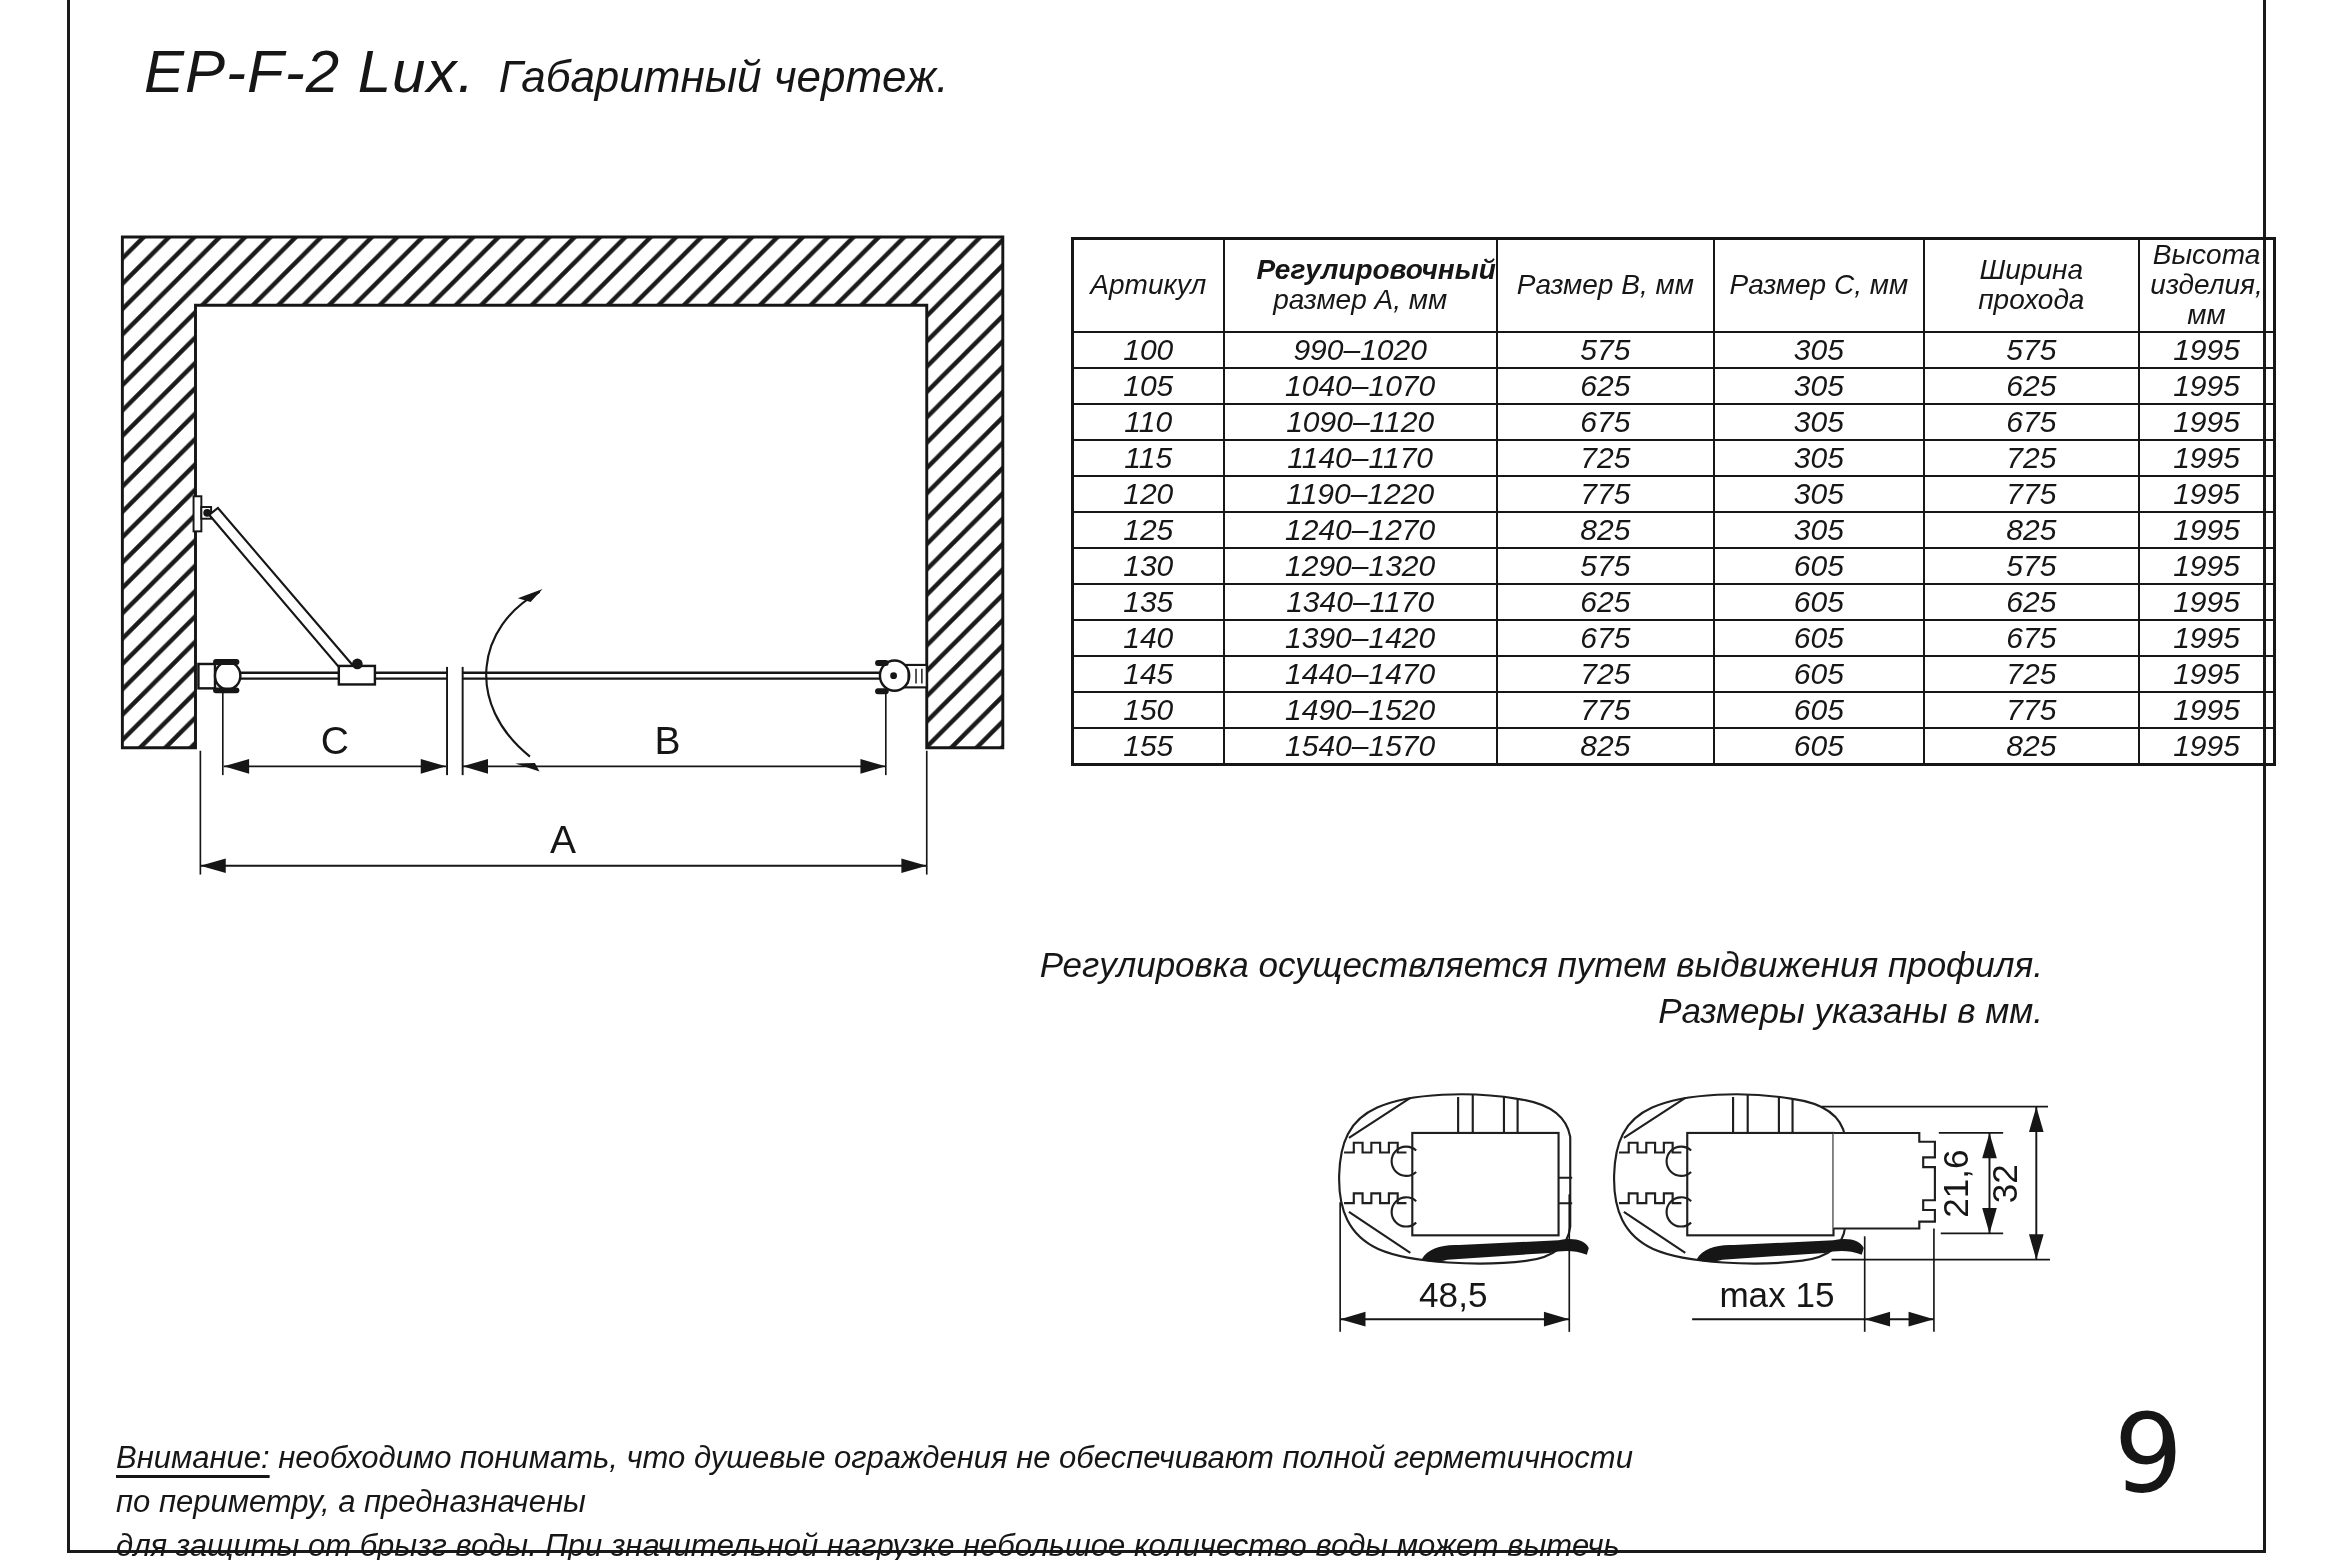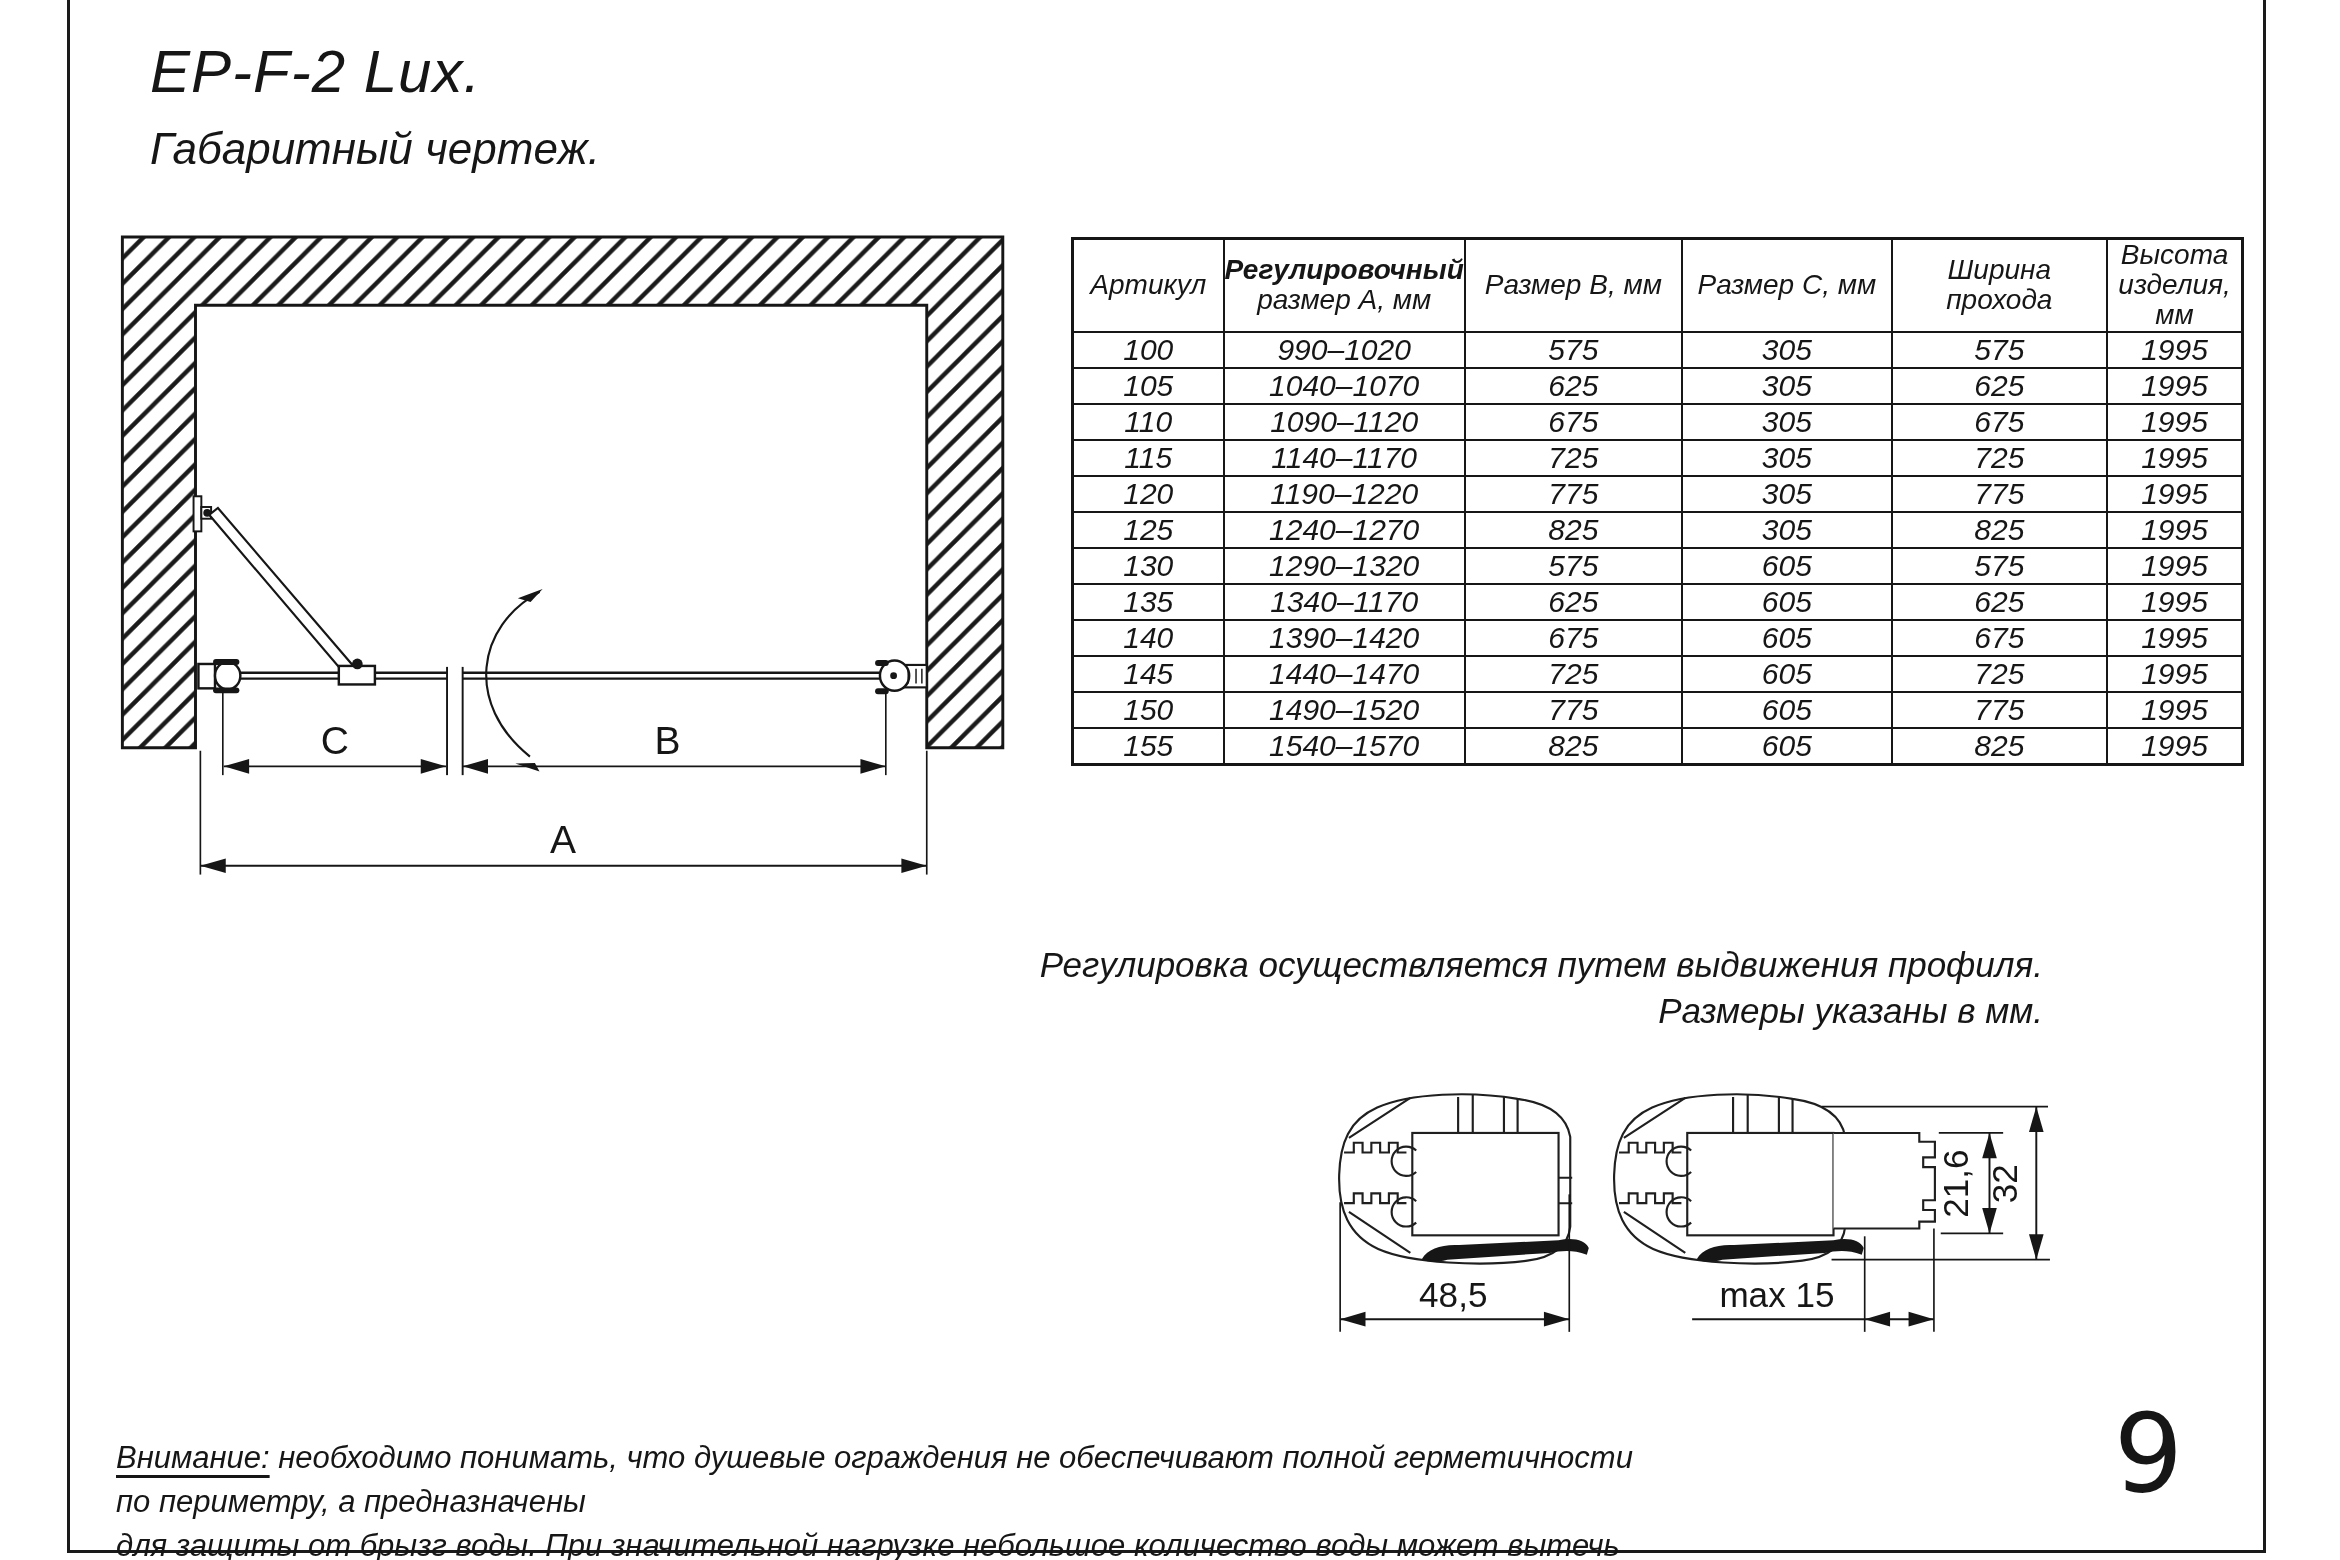--- a/index.html
+++ b/index.html
@@ -4,32 +4,32 @@
 <style>
   html,body{margin:0;padding:0;background:#e8e8e8;}
   .sheet{position:relative;width:2341px;height:1560px;background:#ffffff;
          font-family:"Liberation Sans",sans-serif;color:#161616;overflow:hidden;}
   .frame{position:absolute;background:#1a1a1a;}
   .frame-left{left:67px;top:0;width:2.9px;height:1553px;}
   .frame-right{left:2263px;top:0;width:2.9px;height:1553px;}
   .frame-bottom{left:67px;top:1550px;width:2198px;height:2.9px;}
 
   .title{position:absolute;left:144px;top:37px;display:flex;align-items:baseline;gap:17.6px;
-         font-style:italic;white-space:nowrap;flex-direction:column;}
+         font-style:italic;white-space:nowrap;}
   .title .model{font-size:60px;letter-spacing:1px;}
   .title .suffix{font-size:44px;margin-left:6px;}
 
   .spec-table-wrap{position:absolute;left:1071px;top:237px;}
   table.spec{border-collapse:collapse;table-layout:fixed;font-style:italic;border:3.9px solid #161616;}
   table.spec th,table.spec td{border:2.4px solid #161616;padding:0;text-align:center;vertical-align:middle;}
   table.spec thead tr{height:93px;}
   table.spec tbody tr{height:32px;}
   table.spec th{font-size:28px;font-weight:normal;line-height:30px;}
   table.spec td{font-size:30px;}
-  table.spec .hb{font-weight:bold;}
+  table.spec .hb{font-weight:bold;padding-left:32px;}
   table.spec th span{display:block;}
 
   .notes{position:absolute;left:975px;top:942px;width:1068px;text-align:right;
          font-style:italic;font-size:35px;line-height:46px;}
   .warning{position:absolute;left:116px;top:1436px;width:1521px;font-style:italic;
            font-size:31px;line-height:44px;}
   .warning .u{text-decoration:underline;text-underline-offset:6.8px;}
   .pagenum{position:absolute;left:2095px;top:1395px;width:107px;text-align:center;
            font-family:"DejaVu Sans",sans-serif;font-size:109px;line-height:117px;}
 

